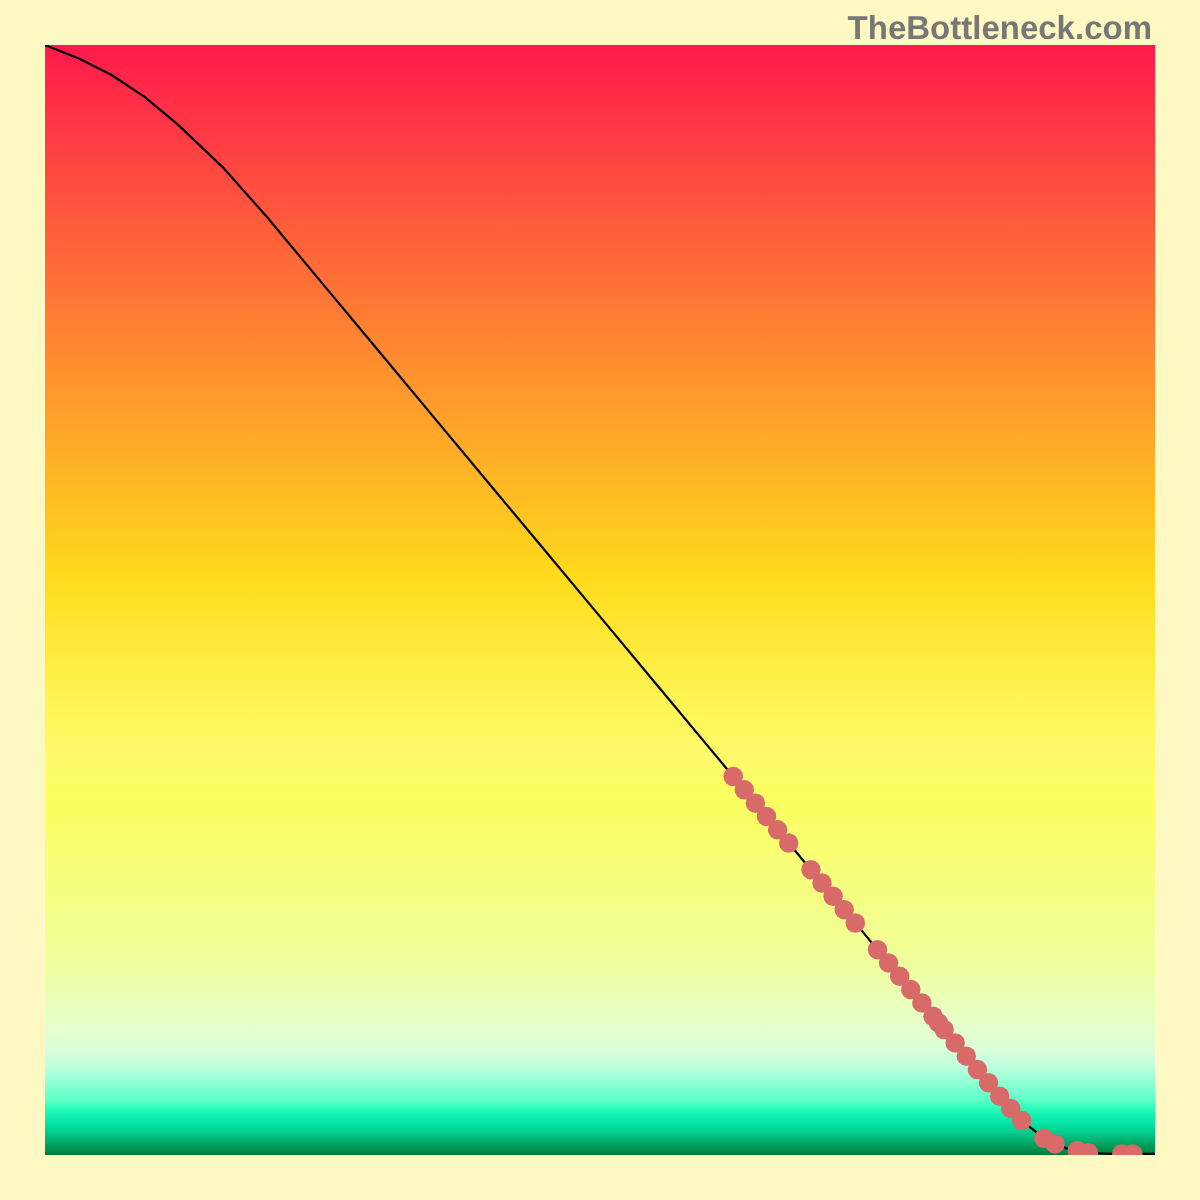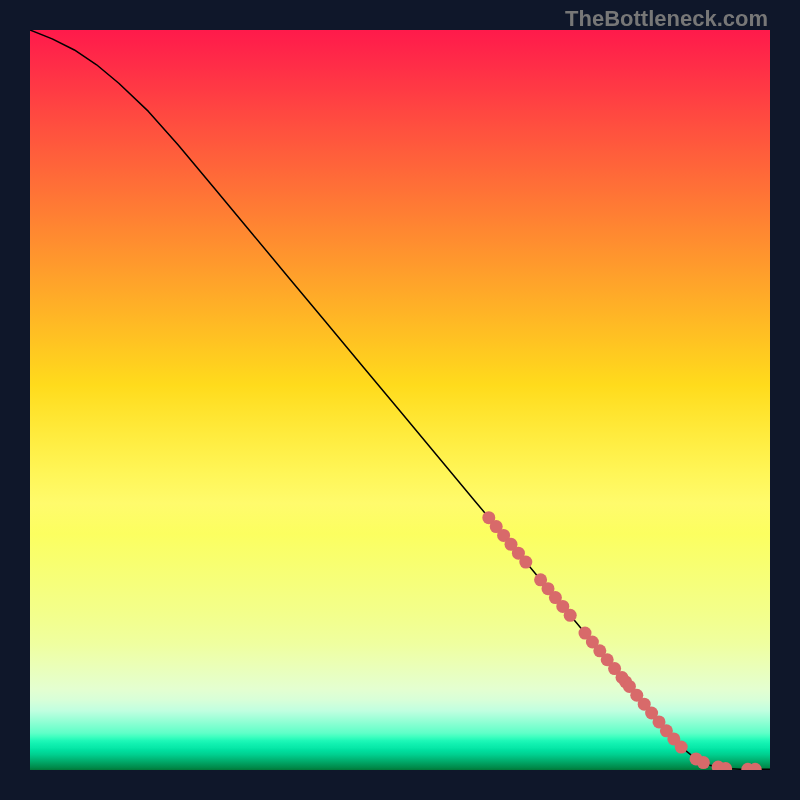--- a/index.html
+++ b/index.html
@@ -1,21 +1,21 @@
 <!DOCTYPE html>
 <html><head>
 <meta charset="utf-8">
 <style>
   * { margin: 0; padding: 0; box-sizing: border-box; }
   html, body { width: 800px; height: 800px; background: #000; font-family: Arial, sans-serif; }
   .chart-container {
     position: relative;
     width: 800px;
     height: 800px;
-    background: #0f172a;
+    background: #fef9c3;
   }
   .plot-area {
     position: absolute;
     left: 30px;
     top: 30px;
     width: 740px;
     height: 740px;
     overflow: hidden;
   }
   .gradient-bg {

